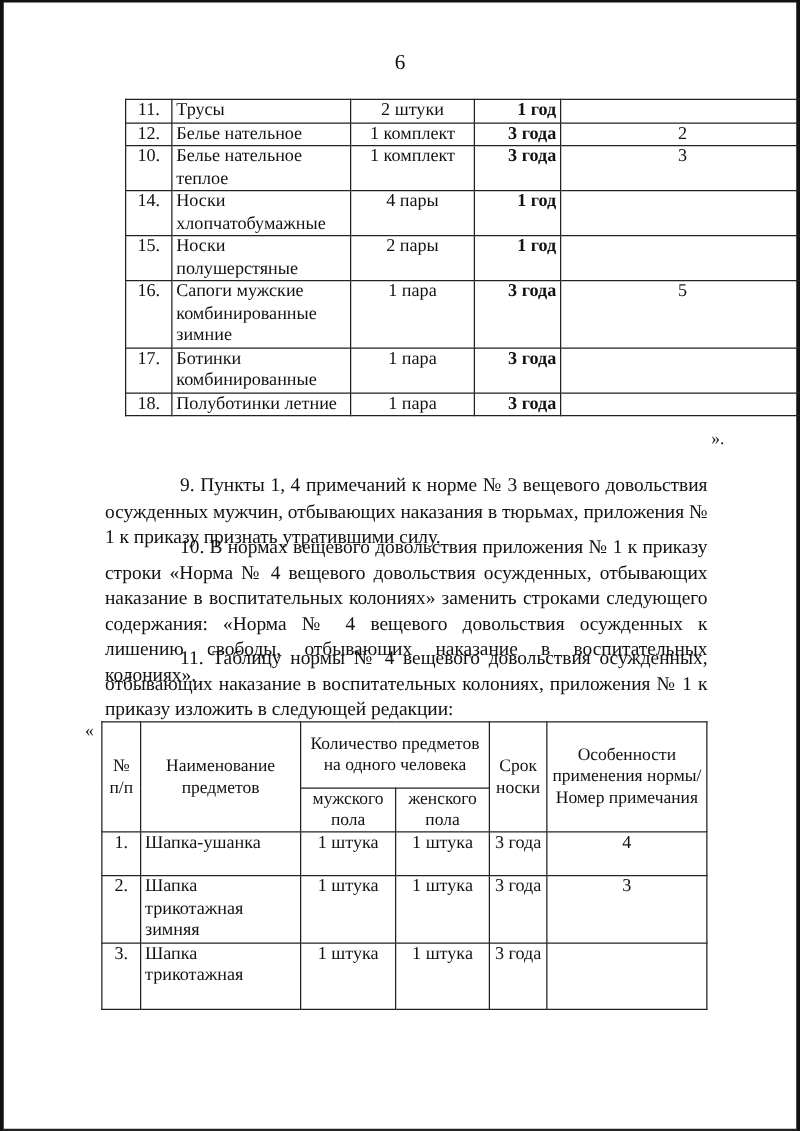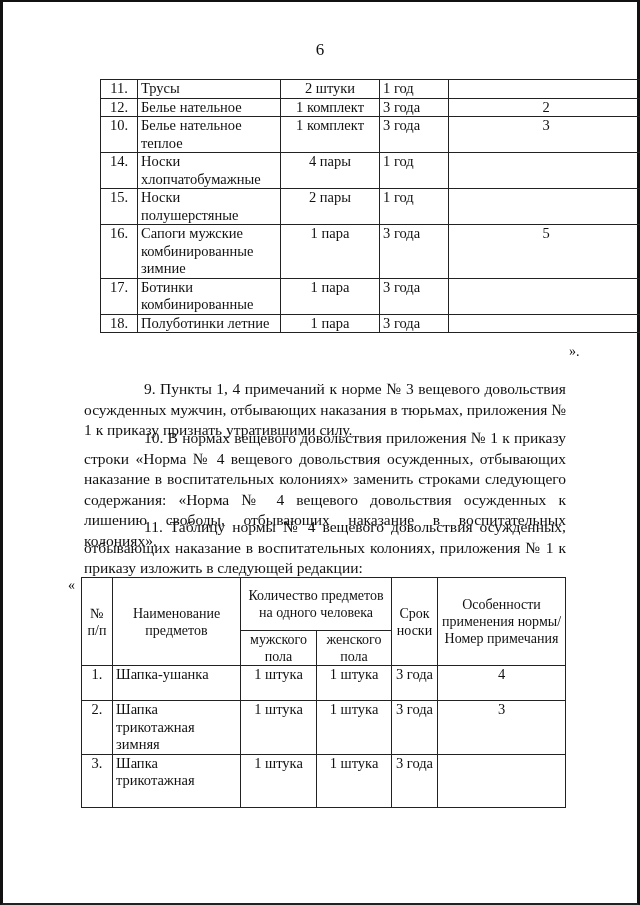--- a/index.html
+++ b/index.html
@@ -21,21 +21,21 @@
   table { border-collapse: collapse; position: absolute; }
   td, th {
     border: 1.5px solid #222; vertical-align: top;
     font-size: 14.5px; line-height: 17.5px; padding: 0 3px; font-weight: normal;
   }
   
   #norm3-table { left: 100px; top: 79px; width: 544px; table-layout: fixed; }
   #norm3-table td.num { text-align: center; width: 30px; }
   #norm3-table td.name { width: 136px; margin-top: 13px; }
   #norm3-table td.qty { text-align: center; width: 92px; }
-  #norm3-table td.term { text-align: left; width: 62px; }
+  #norm3-table td.term { text-align: right; width: 62px; font-weight: bold; }
   #norm3-table td.note { text-align: center; }
   #norm3-table tr.r19 td { height: 34px; }
   .close-quote { position: absolute; left: 569px; top: 344px; font-size: 14px; }
 
   .para {
     position: absolute; left: 84px; width: 482px;
     font-size: 15.5px; line-height: 20.5px; text-align: justify;
     text-indent: 60px; margin: 0;
   }
   #p9 { top: 379px; }

